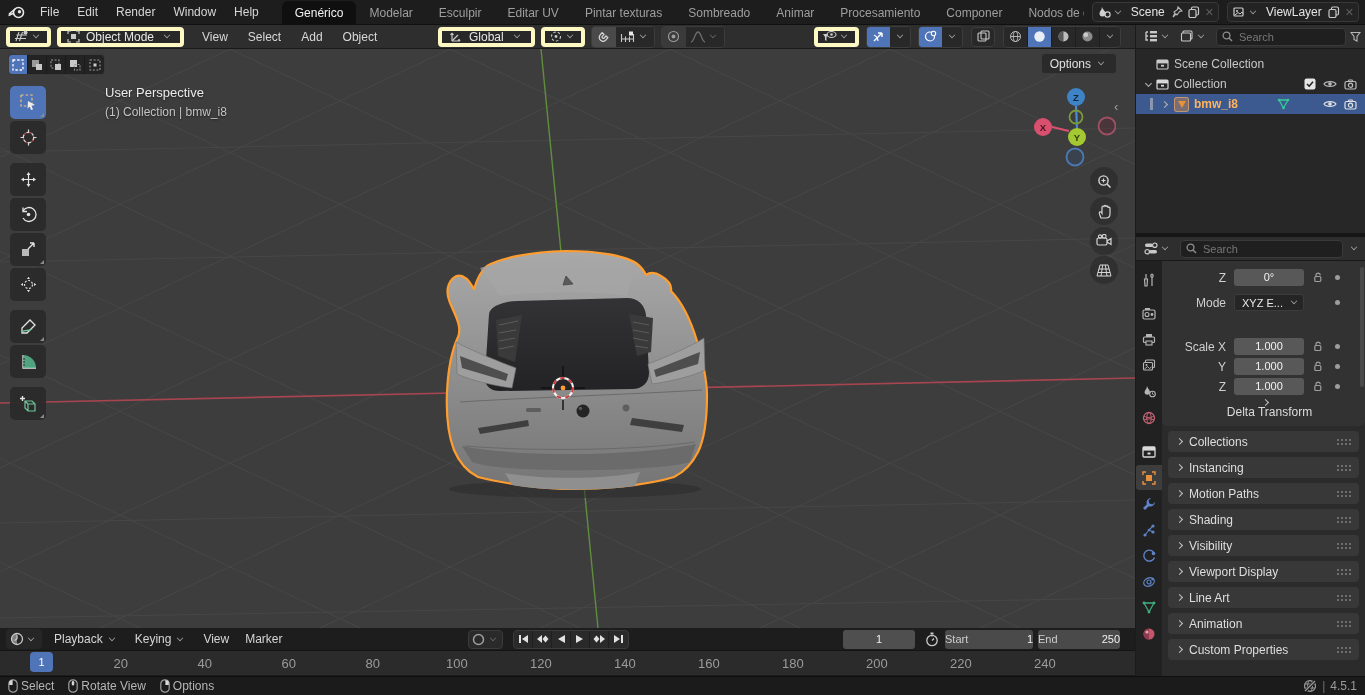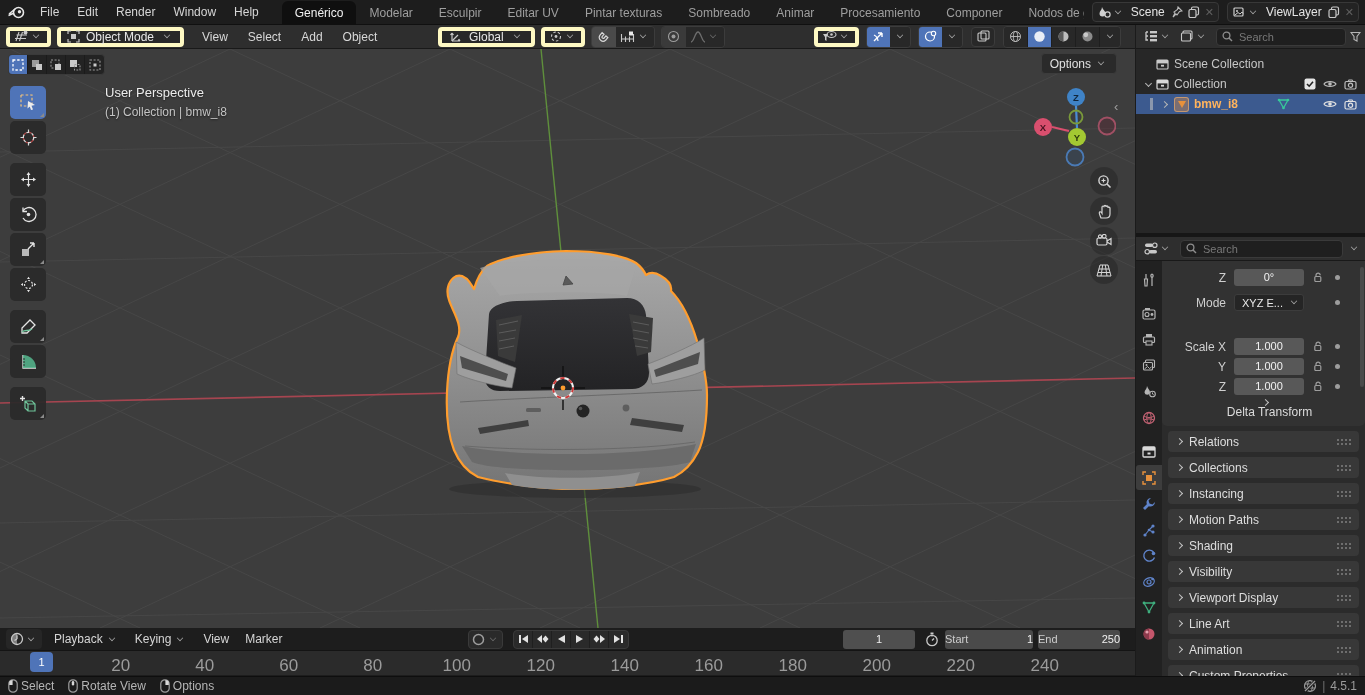--- a/index.html
+++ b/index.html
@@ -113,21 +113,21 @@
   #transport { display:flex; align-items:center; background:#2a2a2a; border-radius:4px; height:19px; overflow:hidden; border:1px solid #3a3a3a;}
   .tbtn { width:19px; height:19px; display:flex; align-items:center; justify-content:center; border-right:1px solid #1f1f1f;}
   .tbtn:last-child { border-right:none; }
   #autokey { display:flex; align-items:center; background:#2a2a2a; border-radius:4px; height:19px; padding:0 2px; border:1px solid #3a3a3a; margin-right:10px;}
   .numbox { background:#4f4f4f; border-radius:3px; height:19px; display:flex; align-items:center;
     justify-content:center; color:#f0f0f0; font-size:11px; }
   .rangebox { background:#4a4a4a; border-radius:3px; height:19px; display:flex; align-items:center;
     justify-content:space-between; color:#f0f0f0; font-size:11px; padding:0 0;}
   .rangebox .rl { color:#cdcdcd; margin-right:10px;}
   #ruler { position:relative; height:24px; background:#2b2b2b; }
-  .tick { position:absolute; top:5px; transform:translateX(-50%); color:#9b9b9b; font-size:17px; }
+  .tick { position:absolute; top:5px; transform:translateX(-50%); color:#9b9b9b; font-size:13px; }
   #playhead { position:absolute; left:30px; top:1px; width:23px; height:20px; background:#4f74b8;
     border-radius:4px; color:#fff; display:flex; align-items:center; justify-content:center; font-size:11px; }
 
   
   #statusbar { position:absolute; left:0; top:676px; width:1365px; height:19px; background:#1b1b1b;
     display:flex; align-items:center; padding:0 8px; color:#b5b5b5; border-top:1px solid #0e0e0e;}
   .hint { display:flex; align-items:center; margin-right:14px; }
   .hint svg { margin-right:3px; }
   #version { margin-left:auto; display:flex; align-items:center; color:#9a9a9a; }
   #version .sep { margin:0 5px; color:#6f6f6f; }
@@ -877,25 +877,20 @@
         <span class="fdot"></span>
       </div>
       <div id="delta-row">
         <span class="sec-chev" style="margin-right:8px;"></span>
         <span>Delta Transform</span>
       </div>
     </div>
     <div id="prop-sections">
         <div class="prop-section">
           <span class="sec-chev"></span>
-          <span class="sl">Relations</span>
-          <span class="grip"></span>
-        </div>
-        <div class="prop-section">
-          <span class="sec-chev"></span>
           <span class="sl">Collections</span>
           <span class="grip"></span>
         </div>
         <div class="prop-section">
           <span class="sec-chev"></span>
           <span class="sl">Instancing</span>
           <span class="grip"></span>
         </div>
         <div class="prop-section">
           <span class="sec-chev"></span>

